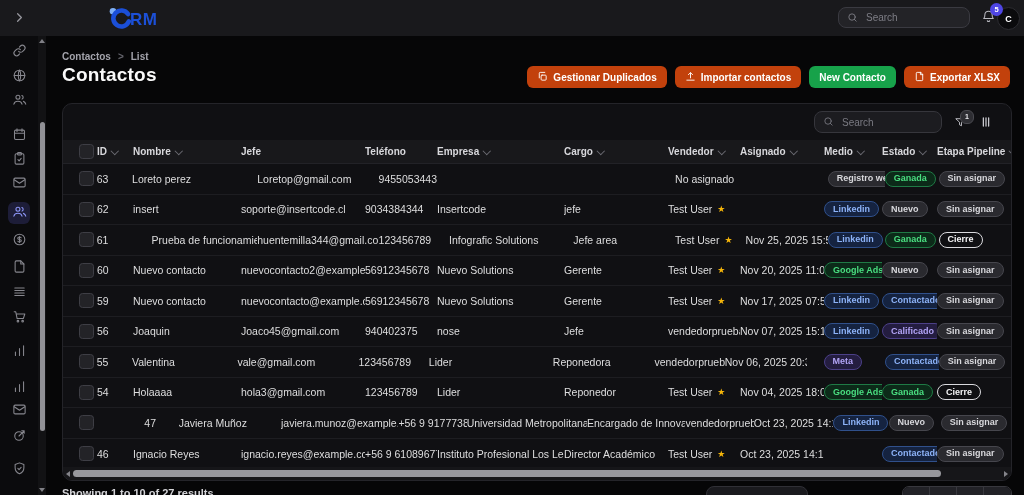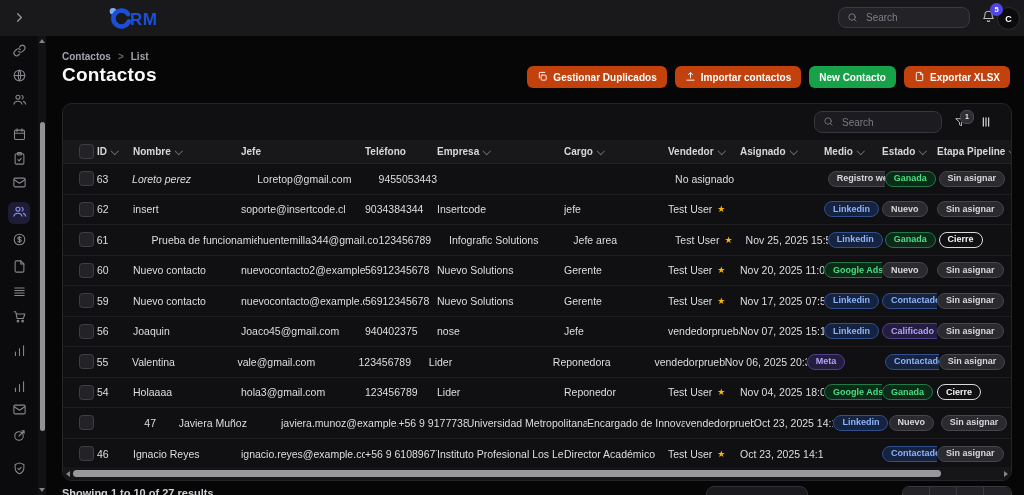--- a/index.html
+++ b/index.html
@@ -330,21 +330,21 @@
           <span>Etapa Pipeline</span>
           <span class="chev"></span>
         </div>
       </div>
     <div class="tbody" id="tbody">
         <div class="tr">
           <div class="td cb-cell" style="width: 34px;">
             <span class="cbx"></span>
           </div>
           <div class="td" style="width: 36px;">63</div>
-          <div class="td" style="width: 128px; font-style: italic;">Loreto perez</div>
+          <div class="td" style="width: 128px;">Loreto perez</div>
           <div class="td" style="width: 124px;">Loretop@gmail.com</div>
           <div class="td" style="width: 72px;">9455053443</div>
           <div class="td" style="width: 127px;"></div>
           <div class="td" style="width: 104px;"></div>
           <div class="td" style="width: 72px;">
             <span>No asignado</span>
           </div>
           <div class="td" style="width: 84px;"></div>
           <div class="td" style="width: 58px;">
             <span class="badge b-gray">Registro web</span>
@@ -487,21 +487,21 @@
           <div class="td" style="width: 36px;">55</div>
           <div class="td" style="width: 108px;">Valentina</div>
           <div class="td" style="width: 124px;">vale@gmail.com</div>
           <div class="td" style="width: 72px;">123456789</div>
           <div class="td" style="width: 127px;">Lider</div>
           <div class="td" style="width: 104px;">Reponedora</div>
           <div class="td" style="width: 72px;">
             <span>vendedorprueba</span>
           </div>
           <div class="td" style="width: 84px;">Nov 06, 2025 20:37</div>
-          <div class="td" style="width: 80px;">
+          <div class="td" style="width: 80px; justify-content: center;">
             <span class="badge b-purple">Meta</span>
           </div>
           <div class="td" style="width: 55px;">
             <span class="badge b-blue">Contactado</span>
           </div>
           <div class="td" style="width: 74px;">
             <span class="badge b-gray">Sin asignar</span>
           </div>
         </div>
         <div class="tr">

